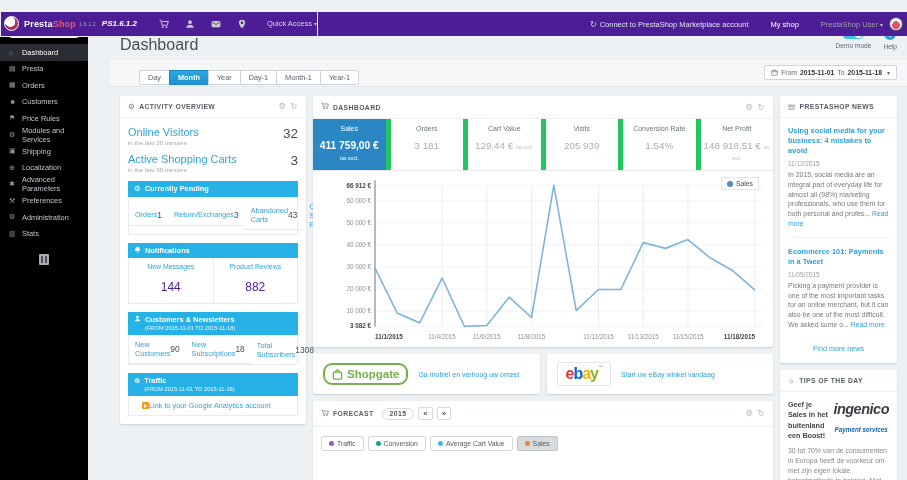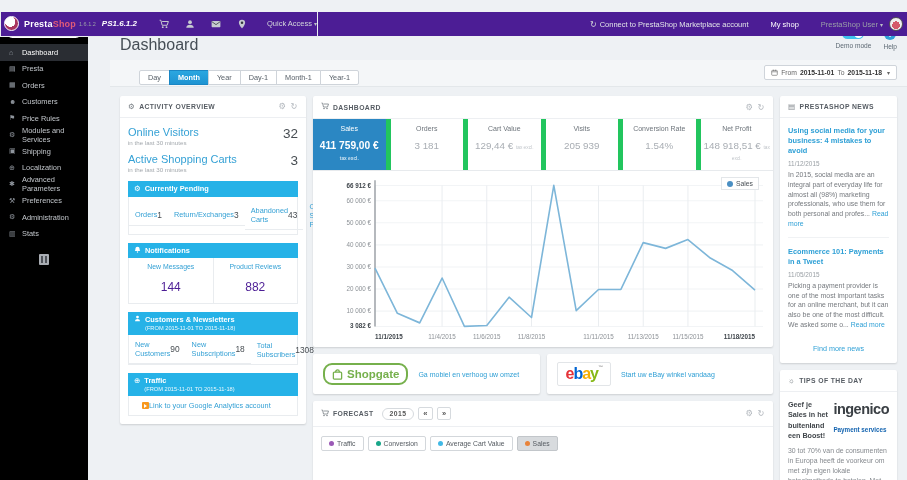--- a/index.html
+++ b/index.html
@@ -130,21 +130,21 @@
   .fdot{width:5px;height:5px;border-radius:50%;}
   
   .art{margin-bottom:9px;border-bottom:1px solid #f0f2f4;padding-bottom:8px;}
   .art:last-of-type{border-bottom:none;margin-bottom:2px;}
   .atitle{color:#2fa0d6;font-size:7.4px;font-weight:bold;line-height:1.35;cursor:pointer;}
   .adate{font-size:6.4px;color:#9aa0a5;margin:4px 0 3px;}
   .abody{font-size:6.9px;color:#75797e;line-height:1.42;}
   .rmore{color:#2fa0d6;cursor:pointer;}
   .fmore{display:block;text-align:center;color:#2fa0d6;font-size:7.2px;margin:6px 0 2px;cursor:pointer;}
   .tips{margin-top:7px;}
-  .inglogo{float:right;text-align:left;margin:0 0 2px 4px;cursor:pointer;}
+  .inglogo{float:right;text-align:center;margin:0 0 2px 4px;cursor:pointer;font-style:italic;}
   .ingmain{font-size:14.5px;font-weight:bold;color:#3b4045;letter-spacing:-.5px;line-height:1;}
   .ingsub{font-size:6.3px;font-weight:bold;color:#1464b0;line-height:1.15;}
   .theading{font-size:7.2px;font-weight:bold;color:#41464b;line-height:1.45;}
   .tbody{font-size:6.9px;color:#85898e;line-height:1.42;margin-top:5px;clear:none;}
 </style>
 </head>
 <body>
 
 <div class="app">
 

